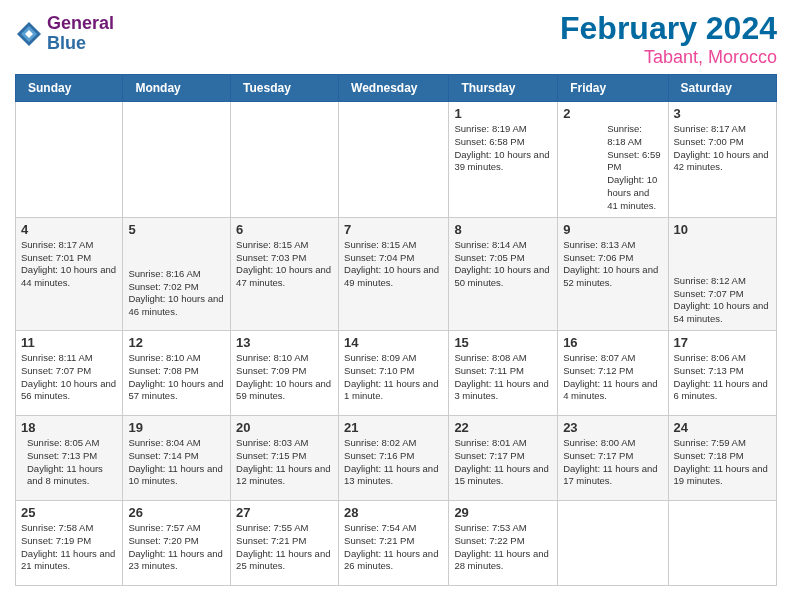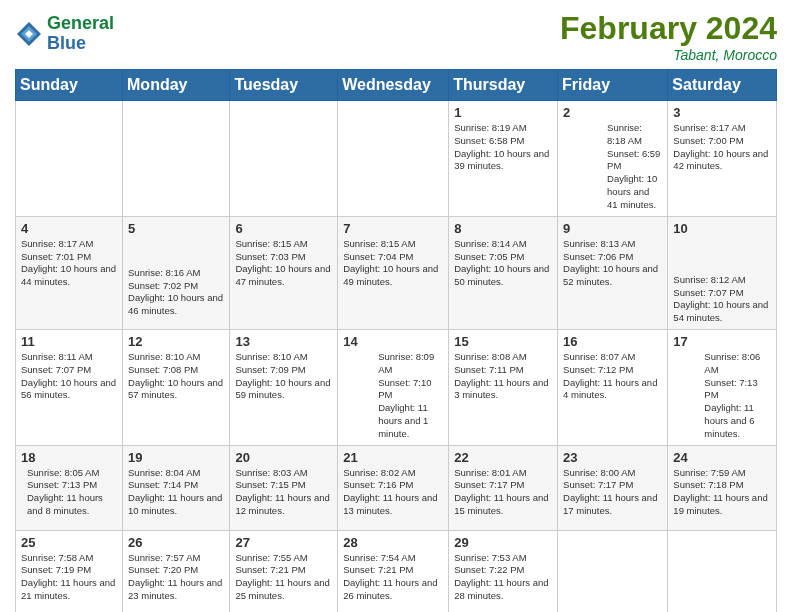--- a/index.html
+++ b/index.html
@@ -22,56 +22,55 @@
       margin-top: 4px;
     }
     .logo-text {
       display: flex;
       flex-direction: column;
       line-height: 1.1;
     }
     .logo-general {
       font-size: 18px;
       font-weight: bold;
-      color: #15803d;
+      color: #701a75;
     }
     .logo-blue {
       font-size: 18px;
       font-weight: bold;
       color: #2e6da4;
     }
     .logo-icon {
       width: 28px;
       height: 28px;
       margin-right: 4px;
     }
     .title-block {
       text-align: right;
     }
     .month-title {
       font-size: 32px;
       font-weight: bold;
-      color: #4d7c0f;
+      color: #0369a1;
     }
     .location {
-      font-size: 14px;
-      color: #15803d;
-      font-style: italic;
+      font-size: 18px;
+      color: #ec4899;
     }
     .calendar {
       width: 100%;
       border-collapse: collapse;
       border: 1px solid #ccc;
     }
     .calendar th {
       background-color: #2e6da4;
       color: #fff;
-      font-size: 16px;
-      font-weight: bold;
-      padding: 6px 4px;
+      font-size: 12px;
+      font-weight: bold;
+      padding: 6px 12px;
       text-align: left;
       border: 1px solid #2560a0;
     }
     .calendar td {
       vertical-align: top;
       border: 1px solid #ccc;
       padding: 4px 5px;
       width: 113px;
       height: 85px;
       font-size: 10px;
@@ -212,39 +211,39 @@
 Daylight: 10 hours and 57 minutes.</div>
         </td>
         <td>
           <span class="day-num">13</span>
           <div class="day-info" style="white-space: pre-line;">Sunrise: 8:10 AM
 Sunset: 7:09 PM
 Daylight: 10 hours and 59 minutes.</div>
         </td>
         <td>
           <span class="day-num">14</span>
-          <div class="day-info" style="white-space: pre-line; margin-left: 35px;">Sunrise: 8:09 AM
+          <div class="day-info" style="white-space: pre-line;">Sunrise: 8:09 AM
 Sunset: 7:10 PM
 Daylight: 11 hours and 1 minute.</div>
         </td>
         <td>
           <span class="day-num">15</span>
           <div class="day-info" style="white-space: pre-line;">Sunrise: 8:08 AM
 Sunset: 7:11 PM
 Daylight: 11 hours and 3 minutes.</div>
         </td>
         <td>
           <span class="day-num">16</span>
           <div class="day-info" style="white-space: pre-line;">Sunrise: 8:07 AM
 Sunset: 7:12 PM
 Daylight: 11 hours and 4 minutes.</div>
         </td>
         <td>
           <span class="day-num">17</span>
-          <div class="day-info" style="white-space: pre-line; margin-left: 31px;">Sunrise: 8:06 AM
+          <div class="day-info" style="white-space: pre-line;">Sunrise: 8:06 AM
 Sunset: 7:13 PM
 Daylight: 11 hours and 6 minutes.</div>
         </td>
       </tr>
       <tr>
         <td>
           <span class="day-num">18</span>
           <div class="day-info" style="white-space: pre-line; margin-left: 6px;">Sunrise: 8:05 AM
 Sunset: 7:13 PM
 Daylight: 11 hours and 8 minutes.</div>

